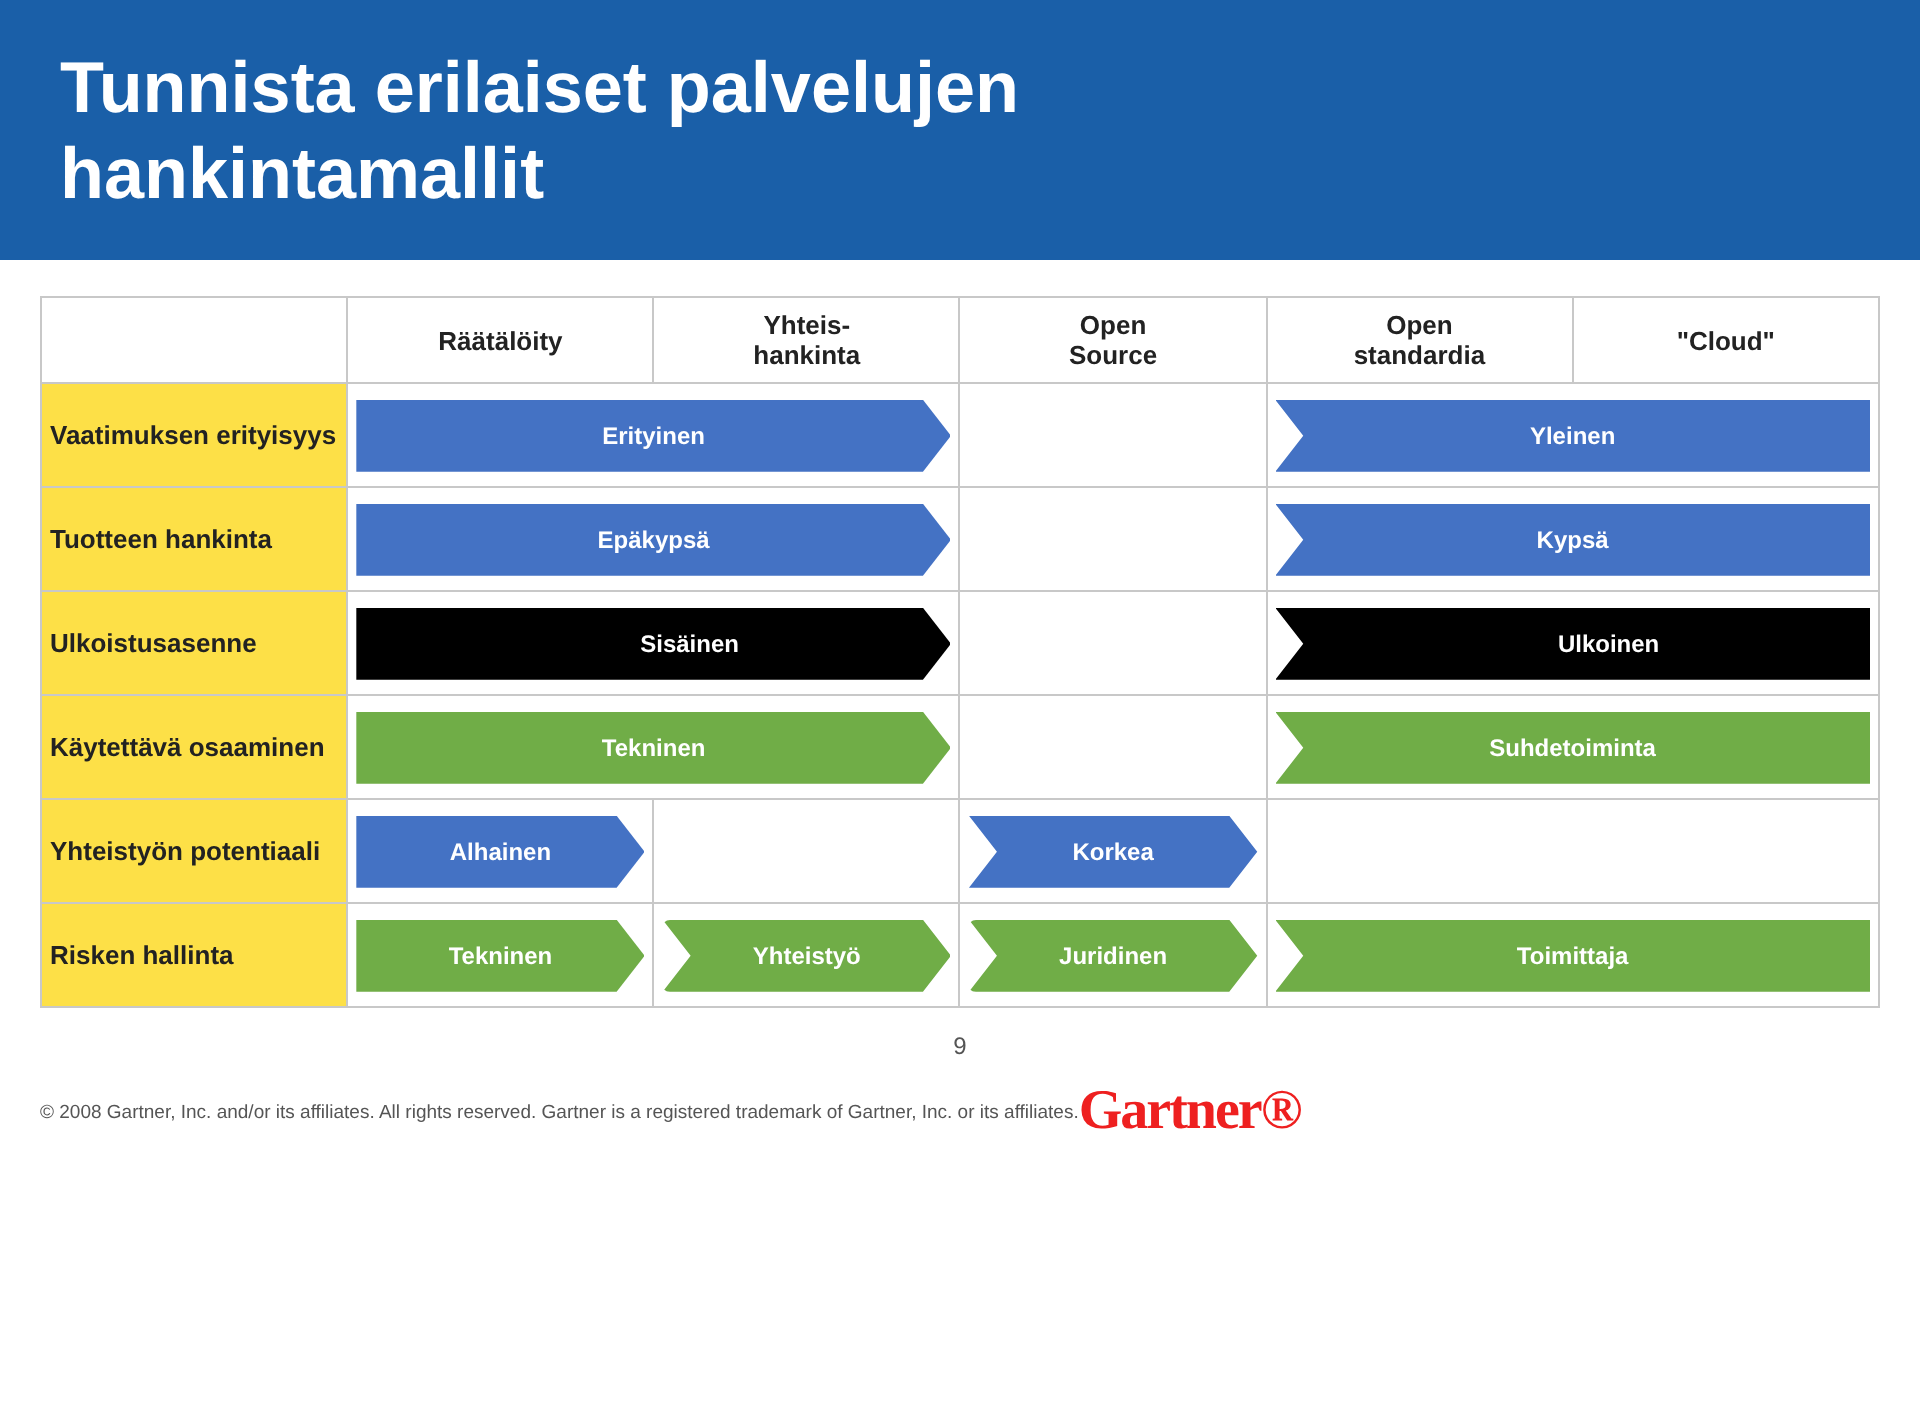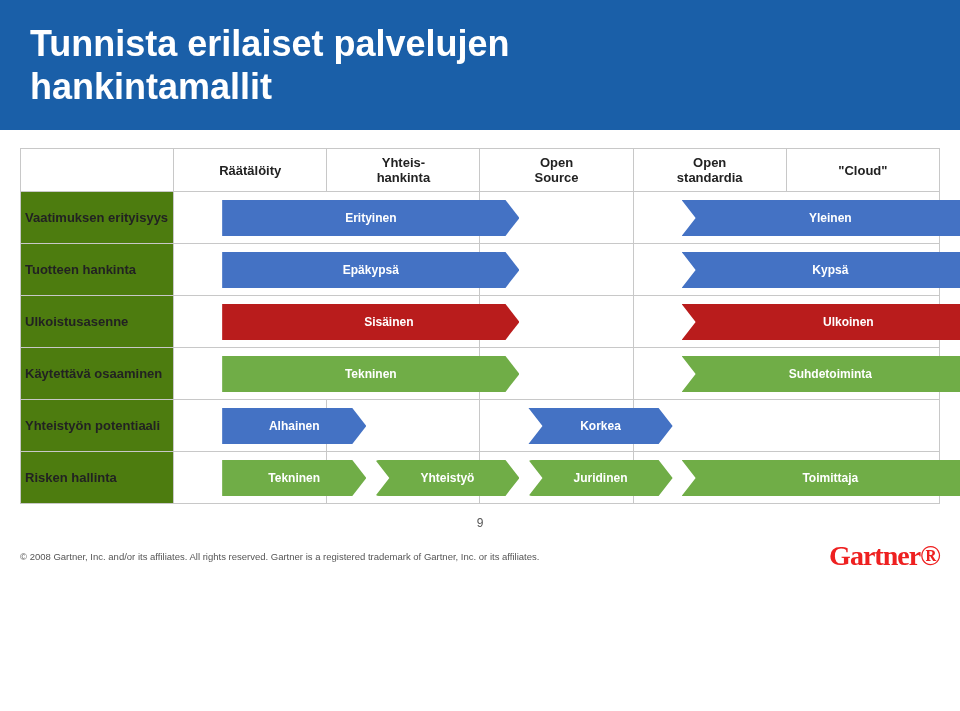--- a/index.html
+++ b/index.html
@@ -47,21 +47,21 @@
 
     
     .row-label {
       font-weight: bold;
       font-size: 13px;
       color: #222;
       width: 170px;
       text-align: left;
       padding-left: 8px;
       border: 1px solid #c8c8c8;
-      background: #4d7c0f;
+      background: #fde047;
     }
 
     
     .col-header {
       text-align: center;
       font-weight: bold;
       font-size: 13px;
       color: #222;
       background: #fff;
       vertical-align: top;
@@ -77,28 +77,26 @@
     td {
       height: 52px;
     }
 
     .cell-inner {
       display: flex;
       align-items: center;
       justify-content: center;
       width: 100%;
       height: 100%;
-      margin-left: 44px;
     }
 
     
     .footer {
       display: flex;
       align-items: center;
-      justify-content: space-between;
       padding: 6px 20px 4px 20px;
       font-size: 10px;
       color: #555;
     }
     .footer-copyright {
       font-size: 9.5px;
       color: #555;
     }
     .footer-logo {
       font-size: 28px;
@@ -136,21 +134,21 @@
     .single-arrow.last {
       clip-path: polygon(0 0, 100% 0, 100% 100%, 0 100%, 14px 50%);
     }
     .single-arrow.only {
       clip-path: polygon(0 0, 100% 0, 100% 100%, 0 100%);
       border-radius: 4px;
     }
 
     .bg-blue { background: #4472c4; }
     .bg-green { background: #70ad47; }
-    .bg-orange { background: #b91c1c; padding-left: 48px; }
+    .bg-orange { background: #000000; padding-left: 48px; }
   </style>
 </head>
 <body>
 
 <div class="header">
   <div class="header-title">
     <span>Tunnista erilaiset palvelujen</span><br>
     <span>hankintamallit</span>
   </div>
 </div>

